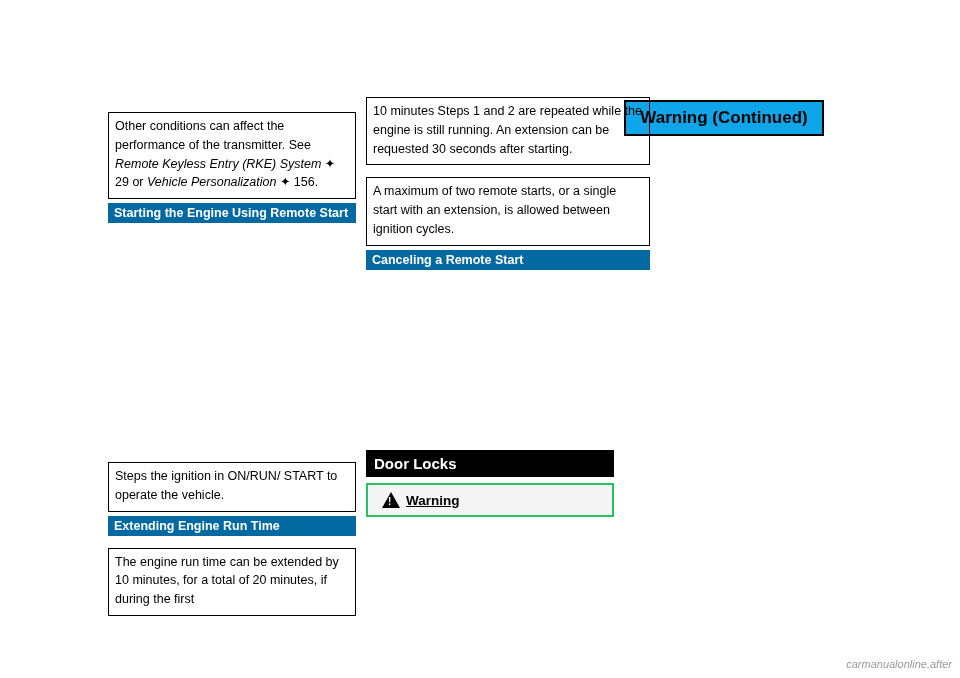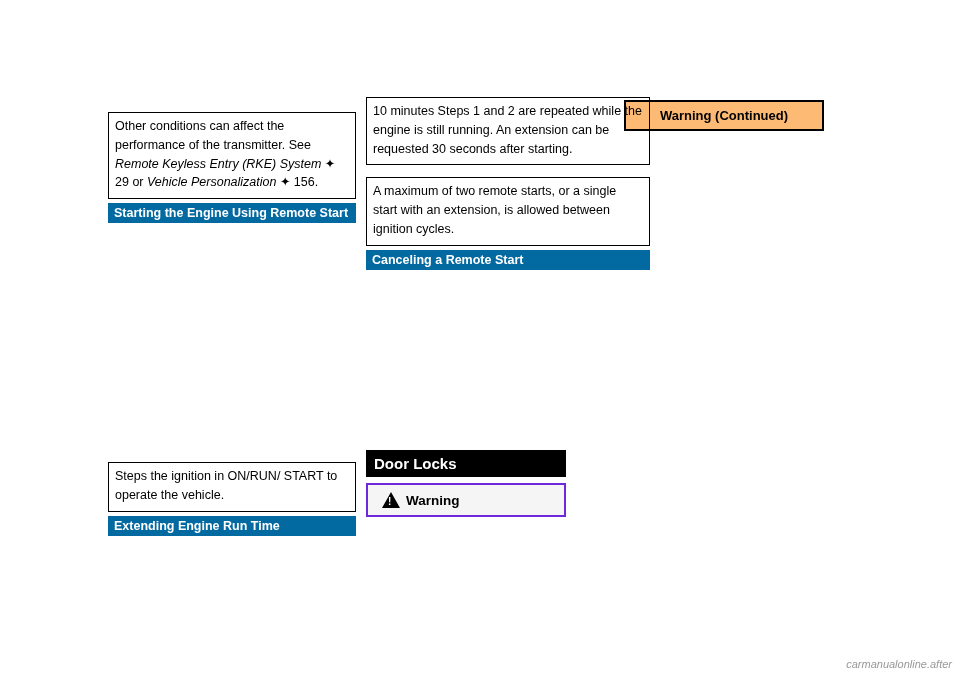--- a/index.html
+++ b/index.html
@@ -63,52 +63,53 @@
       font-size: 12.5px;
       padding: 3px 6px;
       margin-top: 4px;
       margin-bottom: 2px;
     }
 
     .warning-continued {
       border: 2px solid #000;
       padding: 6px 14px;
       font-weight: bold;
-      font-size: 13px;
+      font-size: 17px;
       text-align: center;
-      background: #fdba74;
+      background: #0ea5e9;
     }
 
     
     .bottom-left {
       position: absolute;
       left: 108px;
       top: 450px;
       width: 248px;
     }
 
     
     .bottom-mid {
       position: absolute;
       left: 366px;
       top: 450px;
-      width: 200px;
+      width: 248px;
+      text-decoration: underline;
     }
 
     .door-locks-header {
       background: #000;
       color: #fff;
       font-weight: bold;
       font-size: 15px;
       padding: 5px 8px;
       margin-bottom: 6px;
     }
 
     .warning-box {
-      border: 2px solid #6d28d9;
+      border: 2px solid #22c55e;
       padding: 7px 14px;
       font-size: 13.5px;
       font-weight: bold;
       display: flex;
       align-items: center;
       gap: 6px;
       background: #f5f5f5;
     }
 
     .warning-triangle {
@@ -203,20 +204,23 @@
     </div>
   </div>
 
   <div class="bottom-left">
     <div class="cell-bordered">
       <p class="text-block">Steps the ignition in ON/RUN/ START to operate the vehicle.</p>
     </div>
     <div class="section-header">
       <span>Extending Engine Run Time</span>
     </div>
+    <div class="cell-bordered">
+      <p class="text-block">The engine run time can be extended by 10 minutes, for a total of 20 minutes, if during the first</p>
+    </div>
   </div>
 
   <div class="bottom-mid">
     <div class="door-locks-header">
       <span>Door Locks</span>
     </div>
     <div class="warning-box">
       <span class="warning-triangle"></span>
       <span>Warning</span>
     </div>

